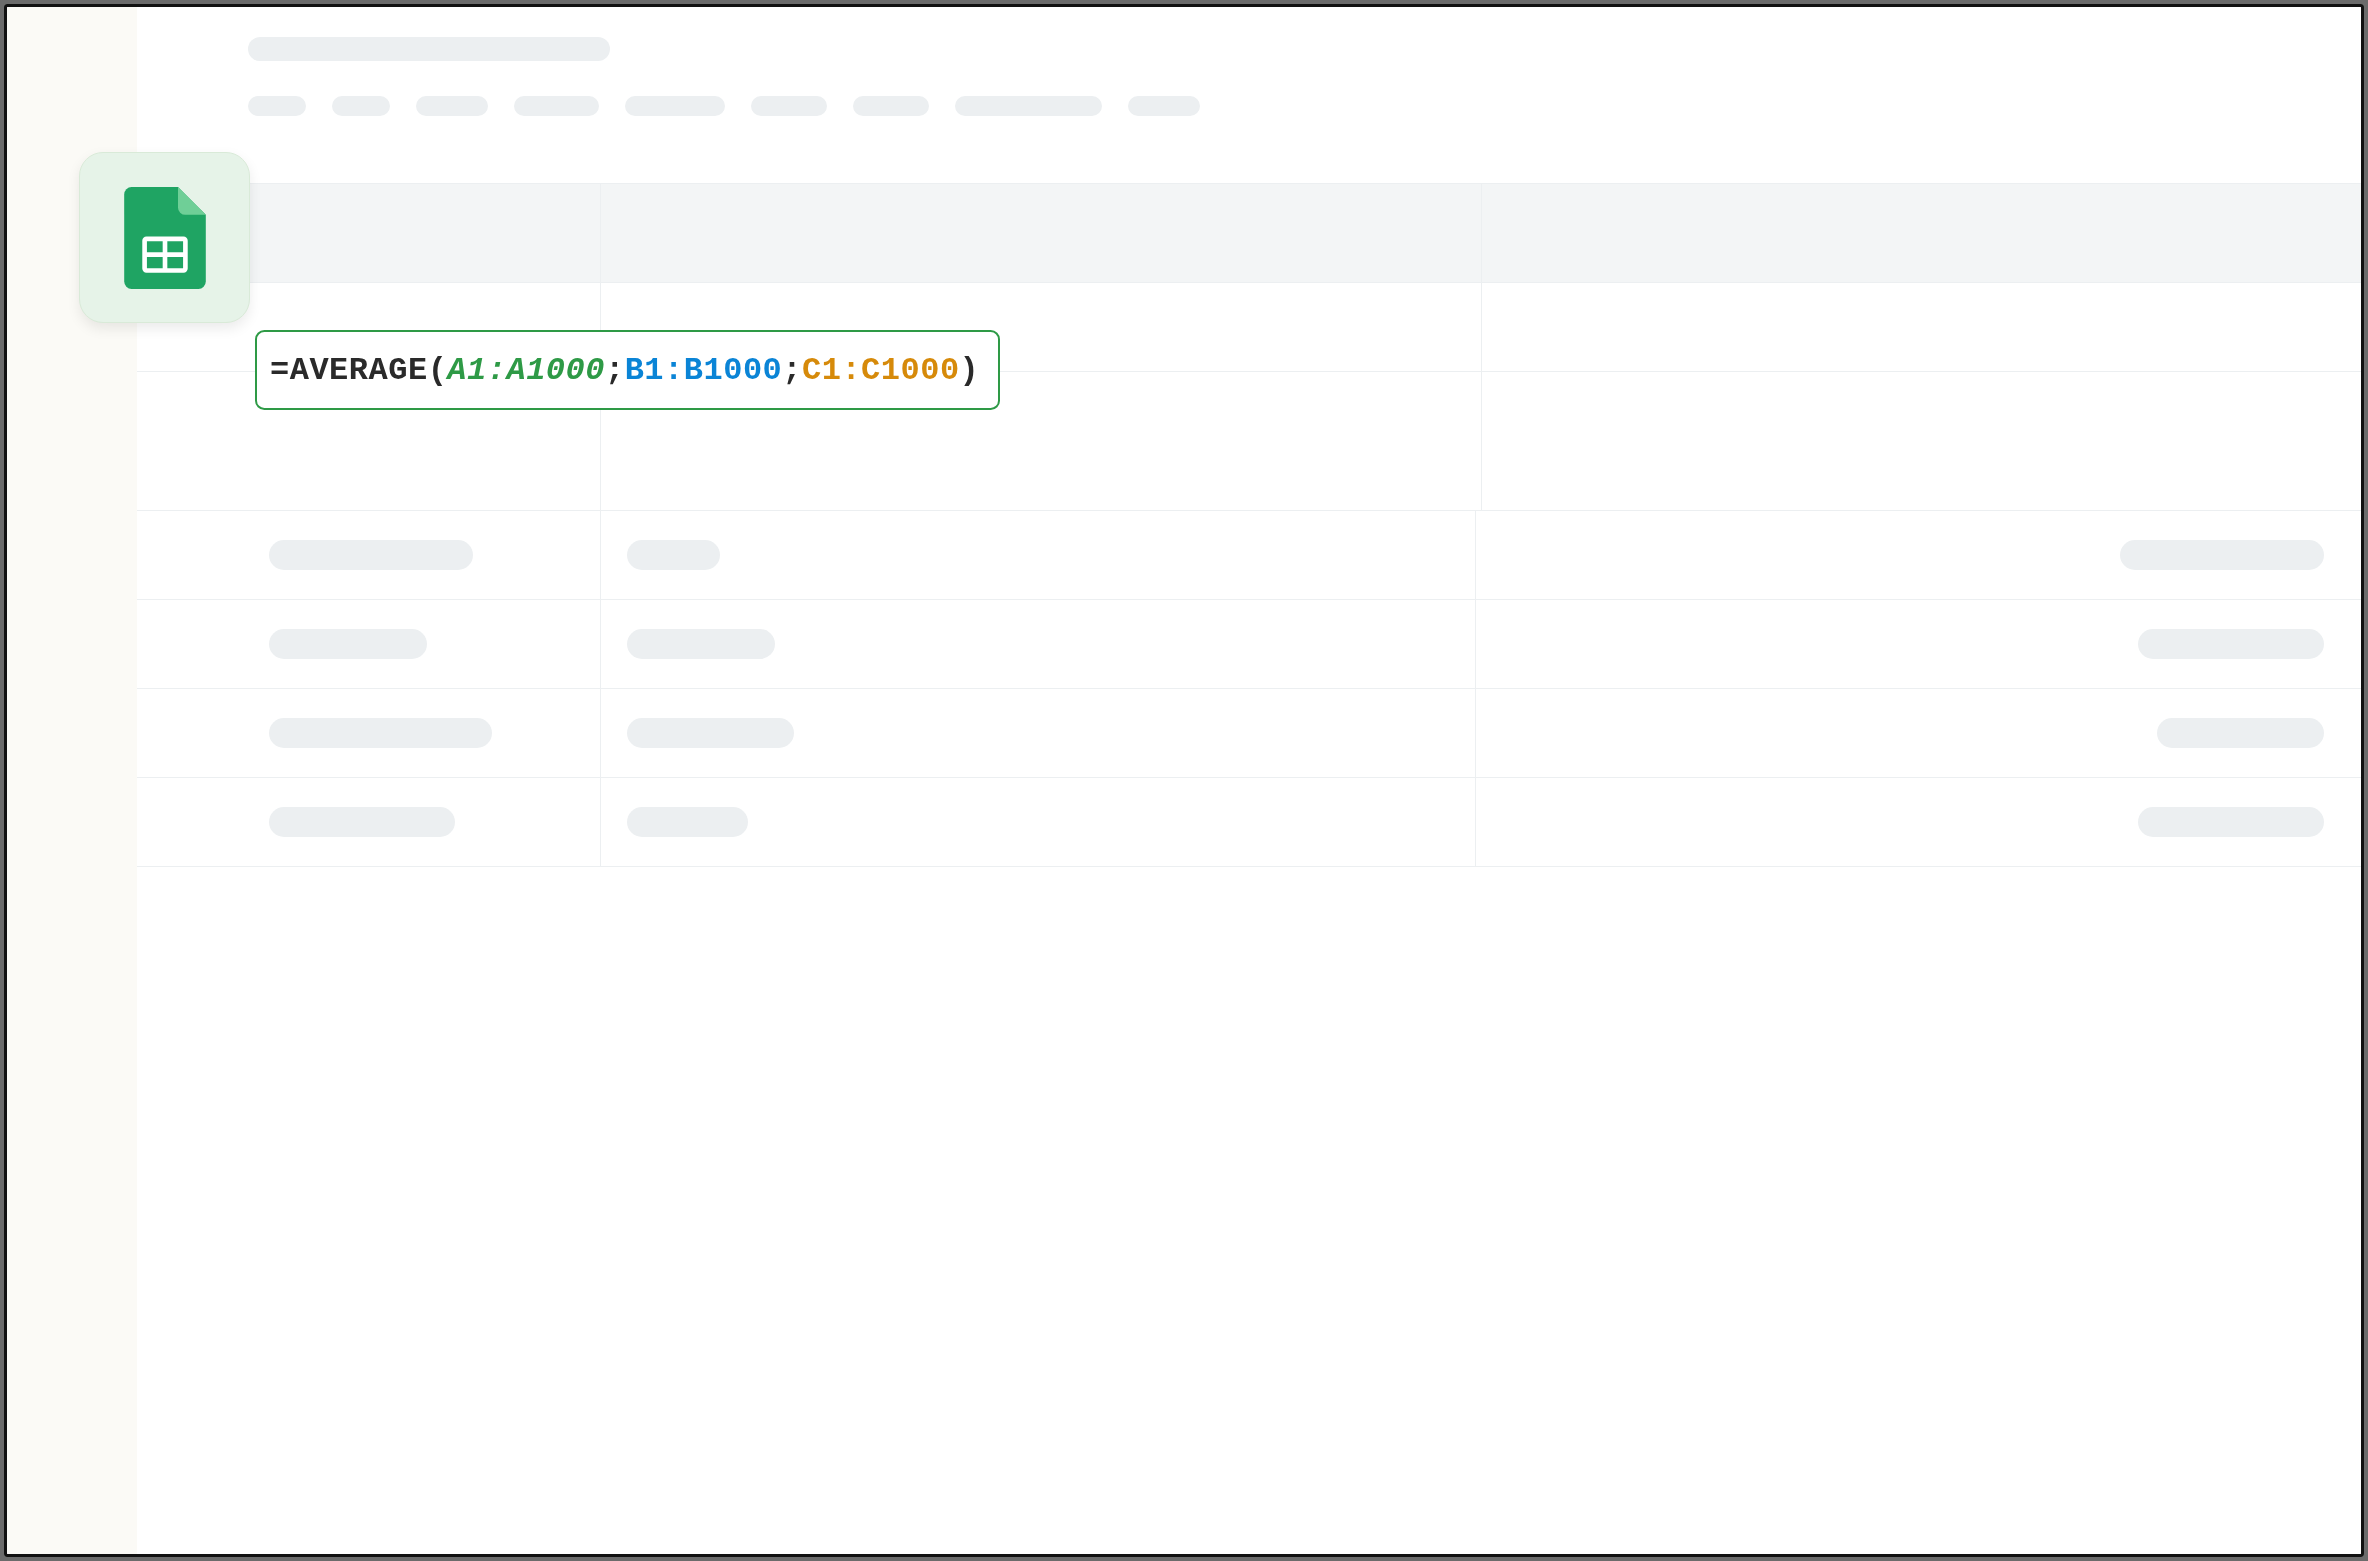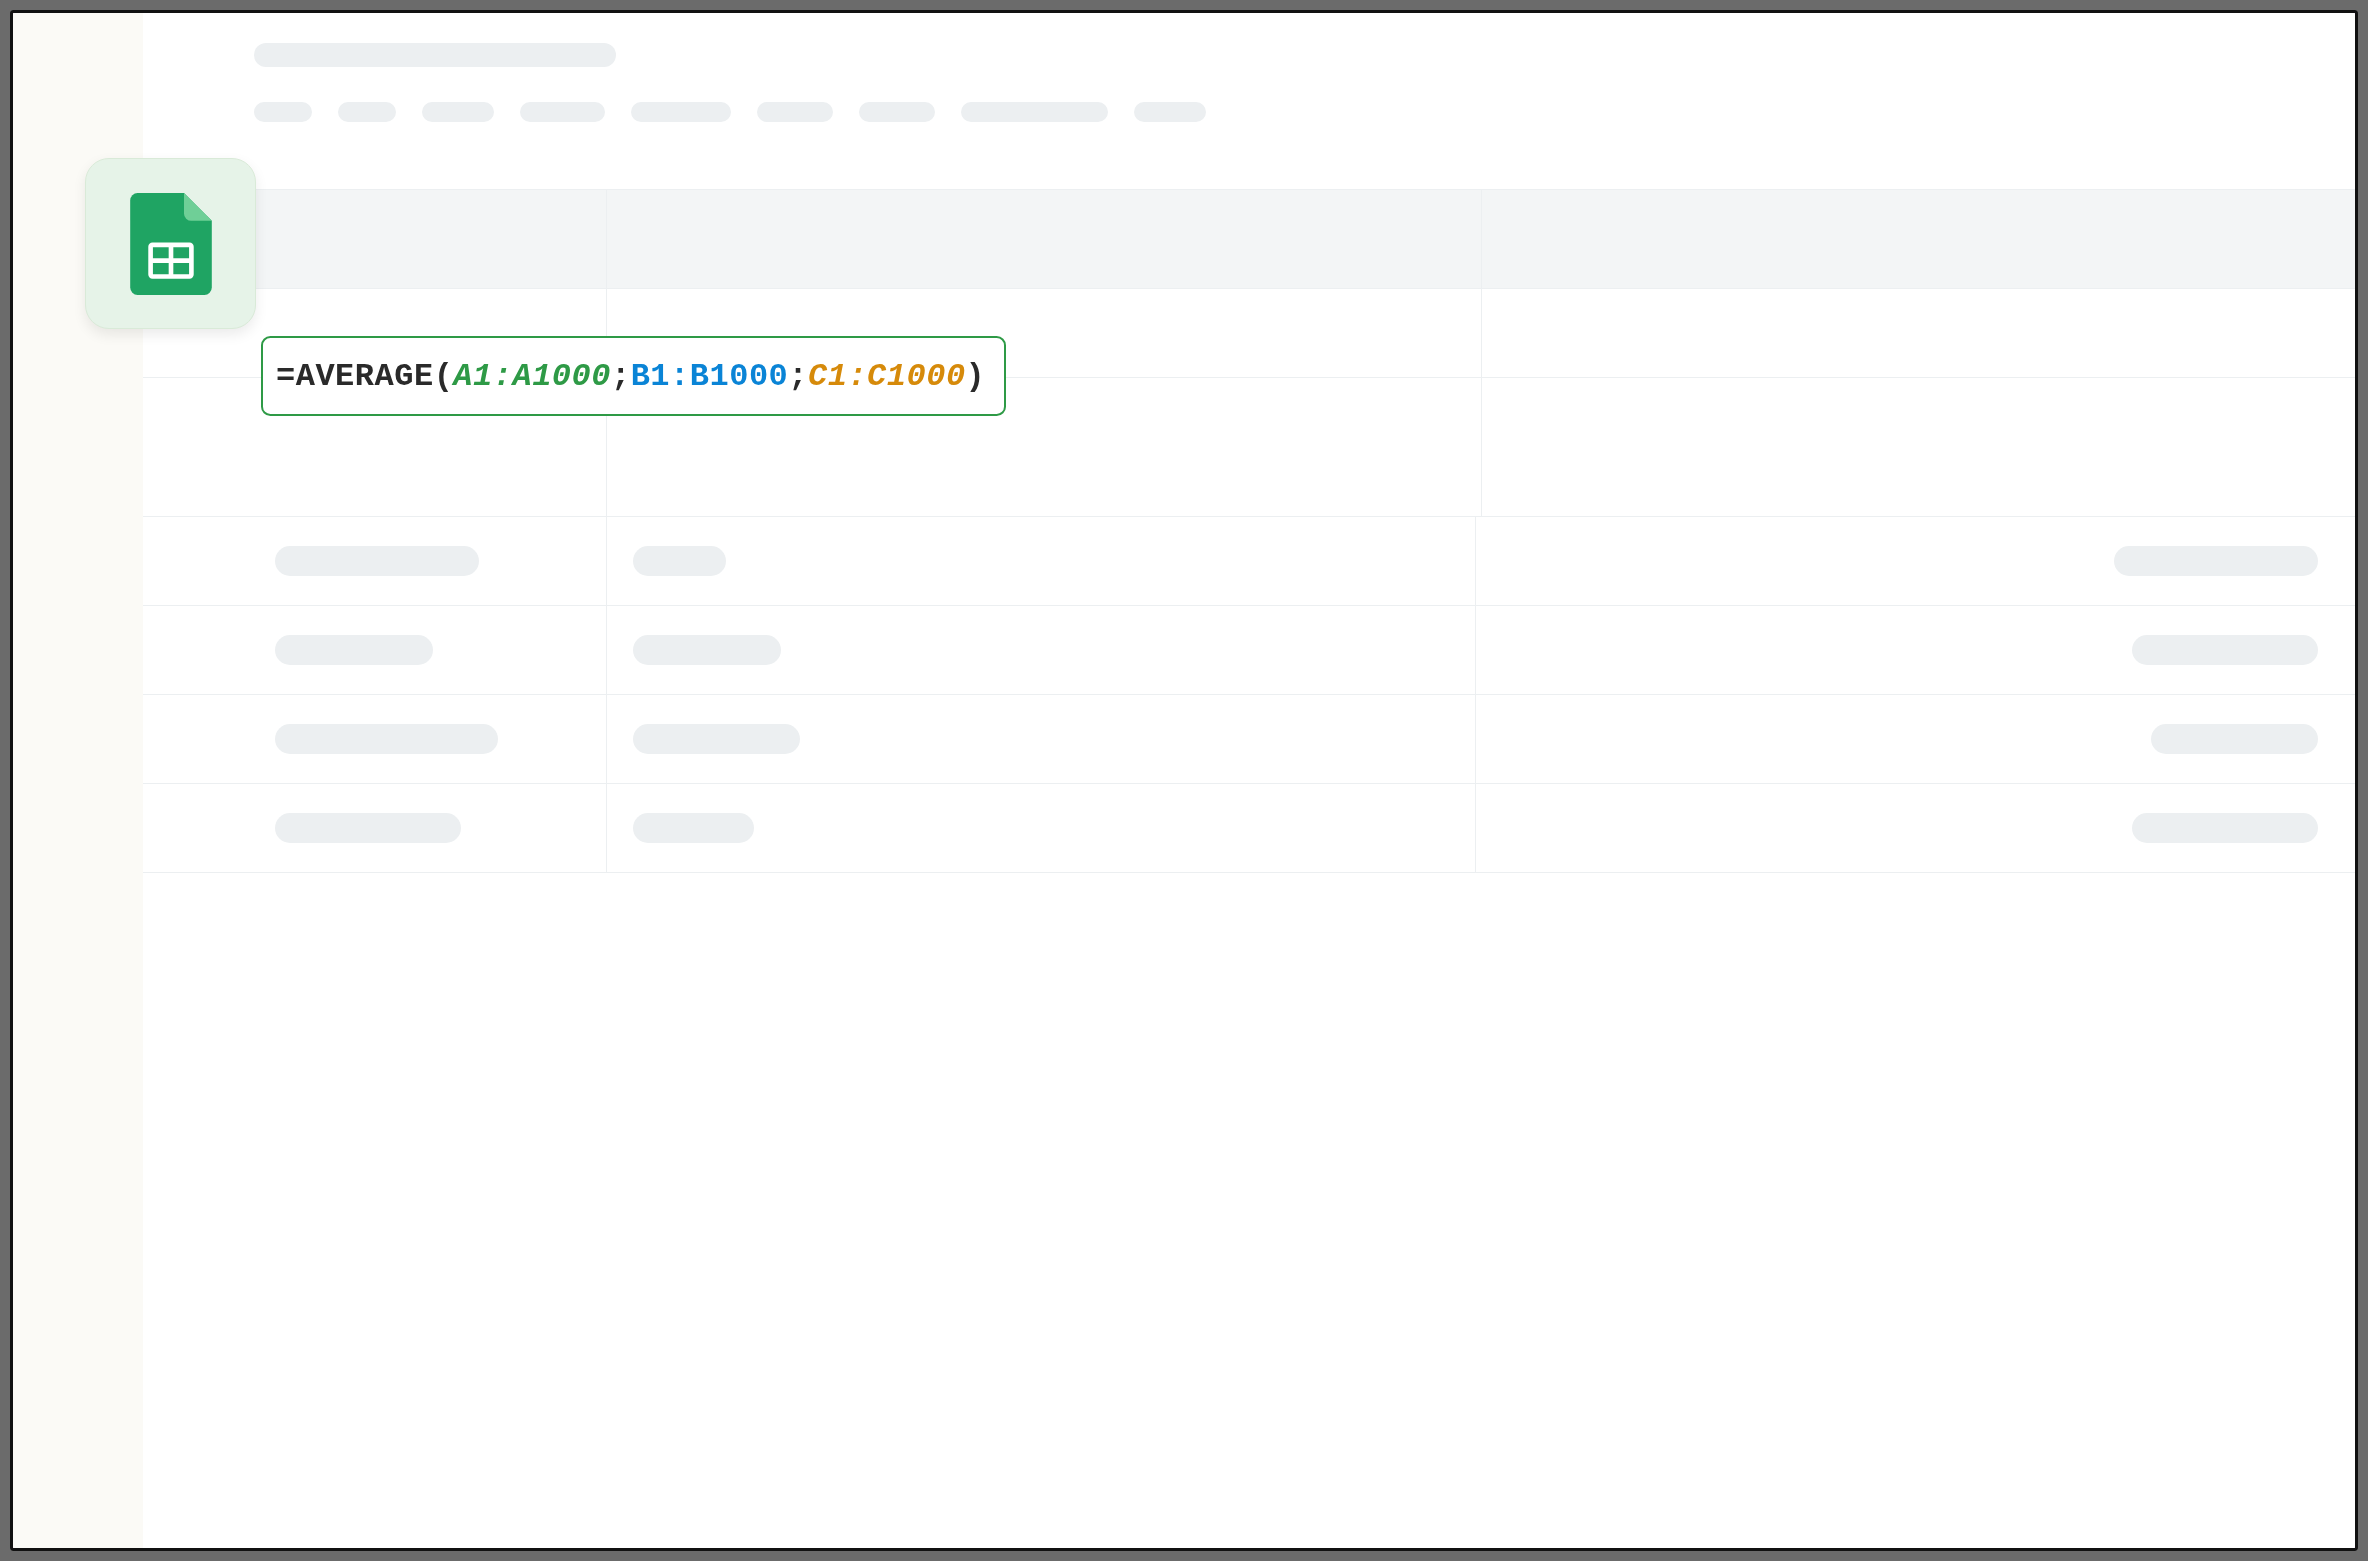--- a/index.html
+++ b/index.html
@@ -5,21 +5,21 @@
   * { box-sizing: border-box; margin: 0; padding: 0; }
   html, body { width: 100%; height: 100%; }
   body {
     background: #6b6b6b;
     font-family: -apple-system, BlinkMacSystemFont, "Segoe UI", Roboto, sans-serif;
     display: flex;
     align-items: stretch;
     justify-content: stretch;
   }
   .frame {
-    margin: 10px;
+    margin: 4px;
     flex: 1;
     background: #f0abfc;
     border: 3.7px solid #111;
     border-radius: 3.7px;
     display: flex;
     overflow: hidden;
     position: relative;
   }
   .left-gutter {
     width: 130px;
@@ -124,21 +124,21 @@
     z-index: 5;
     font-family: "Courier New", ui-monospace, Menlo, Consolas, monospace;
     font-weight: 800;
     font-size: 32px;
     letter-spacing: 0.5px;
     white-space: nowrap;
   }
   .f-base { color: #2a2a2a; }
   .f-green { color: #2e9a46; font-style: italic; }
   .f-blue { color: #0a84d6; font-family: Liberation Mono, monospace; }
-  .f-amber { color: #d68a0a; font-style: italic; }
+  .f-amber { color: #d68a0a; }
 </style>
 </head>
 <body>
 
 <div class="frame">
   <div class="left-gutter"></div>
 
   <div class="main">
 
     <div class="toolbar">

